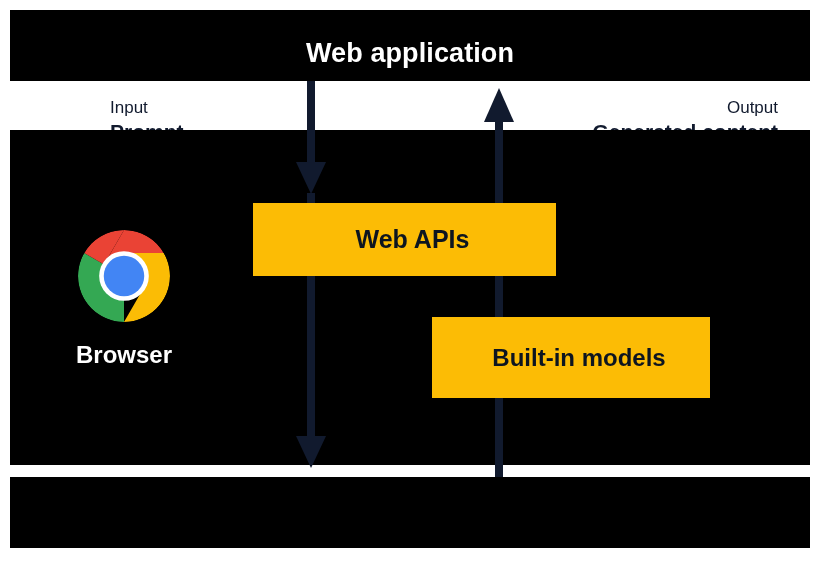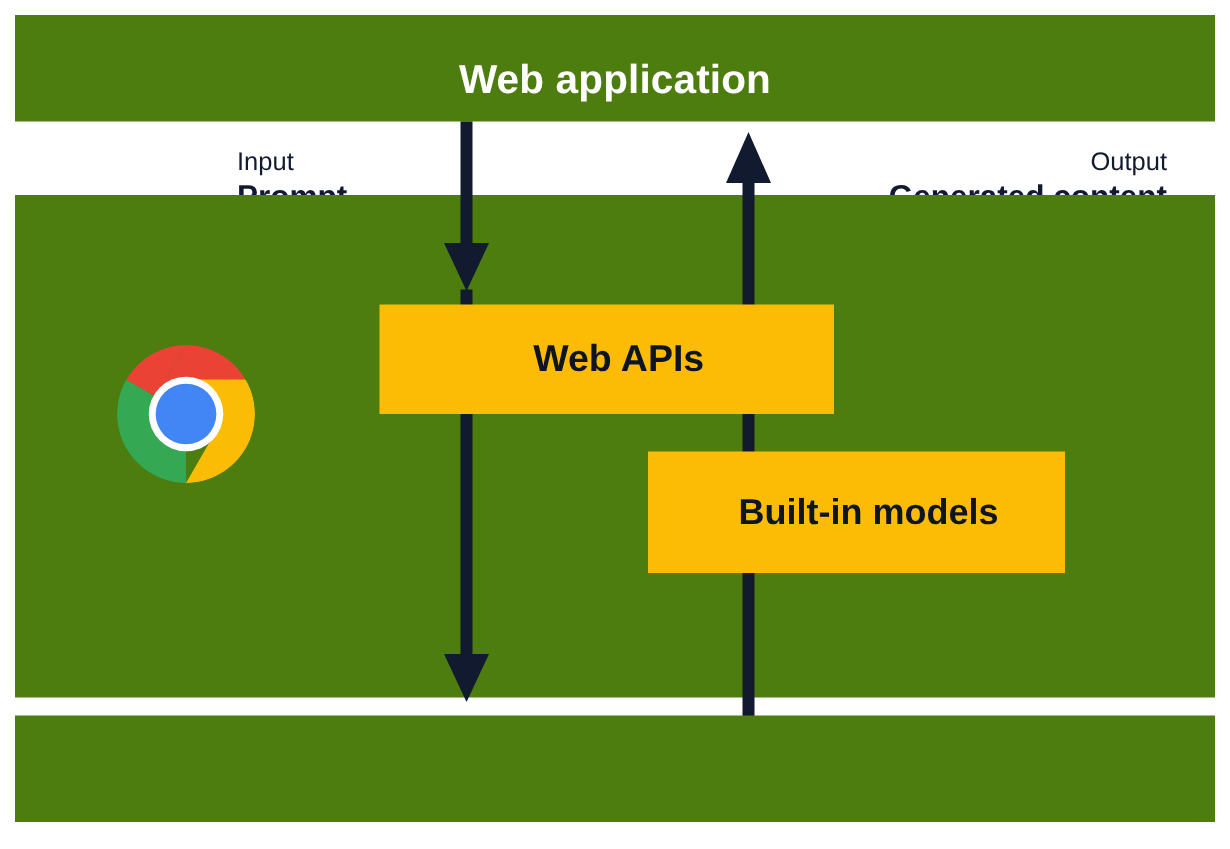--- a/index.html
+++ b/index.html
@@ -12,21 +12,21 @@
     width: 820px;
     height: 566px;
     background: #ffffff;
     overflow: hidden;
     font-family: "Liberation Sans", sans-serif;
   }
 
   
   .band {
     position: absolute;
-    background: #4d7c0f;
+    background: #000000;
     left: 10px;
     width: 800px;
     box-sizing: border-box;
   }
   .band-label {
     position: absolute;
     left: 0;
     width: 100%;
     text-align: center;
     color: #ffffff;
@@ -41,21 +41,20 @@
   #label-web-application {
     top: 28px;
     font-size: 27px;
   }
 
   
   .flow-label {
     position: absolute;
     color: #111A2E;
     line-height: 1.22;
-    margin-left: 48px;
   }
   .flow-label .sub {
     display: block;
     font-size: 17px;
     font-weight: normal;
   }
   .flow-label .main {
     display: block;
     font-size: 21px;
     font-weight: bold;
@@ -120,21 +119,21 @@
   #box-web-apis {
     left: 253px;
     top: 203px;
     width: 303px;
     height: 73px;
     font-size: 25px;
     z-index: 5;
   }
   #box-builtin-models {
     left: 432px;
-    top: 301px;
+    top: 317px;
     width: 278px;
     height: 81px;
     font-size: 24px;
     z-index: 5;
   }
 
   
   #chrome-logo {
     position: absolute;
     left: 78px;
@@ -190,20 +189,21 @@
         <path d="M50 100 A50 50 0 0 1 6.7 25 L28.35 37.5 A25 25 0 0 0 50 75 Z" fill="#34A853"></path>
 
         <path d="M6.7 25 A50 50 0 0 1 50 0 L28.35 37.5 Z" fill="#EA4335"></path>
 
         <circle cx="50" cy="50" r="27" fill="#FFFFFF"></circle>
         <circle cx="50" cy="50" r="22" fill="#4285F4"></circle>
       </g>
     </svg>
   </div>
 
+  <div id="label-browser">Browser</div>
 
   <div class="arrow-stem" id="arrow-down-stem-1"></div>
   <div class="arrow-head down" id="arrow-down-head-1"></div>
   <div class="arrow-stem" id="arrow-down-stem-2"></div>
   <div class="arrow-head down" id="arrow-down-head-2"></div>
 
   <div class="arrow-head up" id="arrow-up-head"></div>
   <div class="arrow-stem" id="arrow-up-stem"></div>
 
   <div class="box-yellow" id="box-web-apis">

